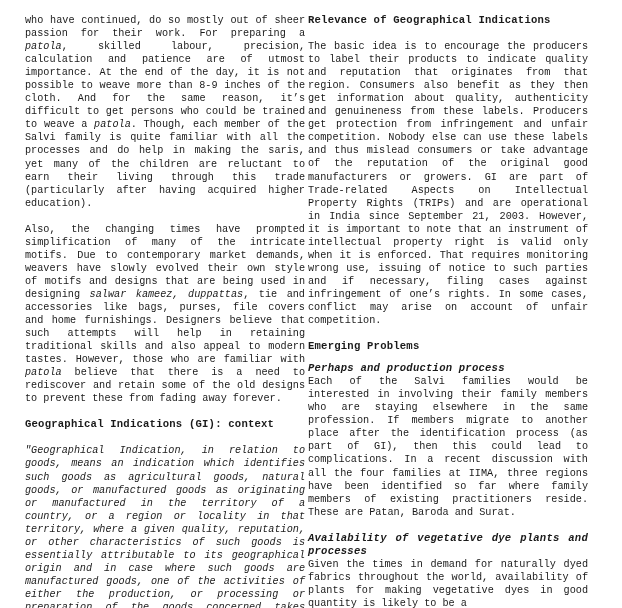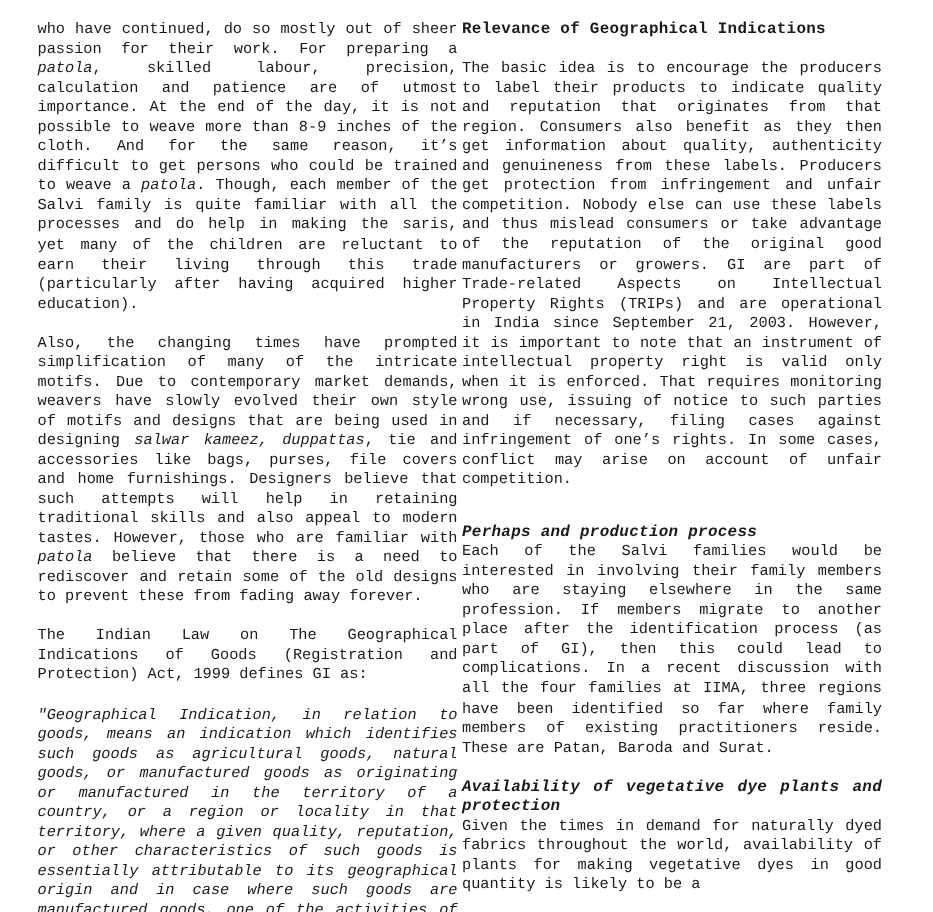--- a/index.html
+++ b/index.html
@@ -28,31 +28,32 @@
 
   <div class="col col-left">
     <p>
       <span>who have continued, do so mostly out of sheer passion for their work. For preparing a </span><em>patola</em><span>, skilled labour, precision, calculation and patience are of utmost importance. At the end of the day, it is not possible to weave more than 8-9 inches of the cloth. And for the same reason, it’s difficult to get persons who could be trained to weave a </span><em>patola</em><span>. Though, each member of the Salvi family is quite familiar with all the processes and do help in making the saris, yet many of the children are reluctant to earn their living through this trade (particularly after having acquired higher education).</span>
     </p>
     <div class="gap"></div>
     <p>
       <span>Also, the changing times have prompted simplification of many of the intricate motifs. Due to contemporary market demands, weavers have slowly evolved their own style of motifs and designs that are being used in designing </span><em>salwar kameez, duppattas</em><span>, tie and accessories like bags, purses, file covers and home furnishings.  Designers believe that such attempts will help in retaining traditional skills and also appeal to modern tastes. However, those who are familiar with </span><em>patola</em><span> believe that there is a need to rediscover and retain some of the old designs to prevent these from fading away forever.</span>
     </p>
     <div class="gap"></div>
-    <p>The Indian Law on The Geographical Indications of Goods (Registration and Protection) Act, 1999 defines GI as:</p>
+    <p class="heading">Geographical Indications (GI): context</p>
     <div class="gap"></div>
     <p class="quote">"Geographical Indication, in relation to goods, means an indication which identifies such goods as agricultural goods, natural goods, or manufactured goods as originating or manufactured in the territory of a country, or a region or locality in that territory, where a given quality, reputation, or other characteristics of such goods is essentially attributable to its geographical origin and in case where such goods are manufactured goods, one of the activities of either the production, or processing or preparation of the goods concerned takes place in such territory, region or locality as the case may be.”</p>
   </div>
 
   <div class="col col-right">
     <p class="heading">Relevance of Geographical Indications</p>
     <div class="gap"></div>
     <p>The basic idea is to encourage the producers to label their products to indicate quality and reputation that originates from that region. Consumers also benefit as they then get information about quality, authenticity and genuineness from these labels.  Producers get protection from infringement and unfair competition. Nobody else can use these labels and thus mislead consumers or take advantage of the reputation of the original good manufacturers or growers. GI are part of Trade-related Aspects on Intellectual Property Rights (TRIPs) and are operational in India since September 21, 2003. However, it is important to note that an instrument of intellectual property right is valid only when it is enforced. That requires monitoring wrong use, issuing of notice to such parties and if necessary, filing cases against infringement of one’s rights. In some cases, conflict may arise on account of unfair competition.</p>
     <div class="gap"></div>
+    <p class="heading">Emerging Problems</p>
     <div class="gap-sm"></div>
     <p class="subheading">Perhaps and production process</p>
     <p>Each of the Salvi families would be interested in involving their family members who are staying elsewhere   in the same profession. If members migrate to another place after the identification process (as part of GI), then this could lead to complications. In a recent discussion with all the four families at IIMA, three regions have been identified so far where family members of existing practitioners reside. These are Patan, Baroda and Surat.</p>
     <div class="gap"></div>
-    <p class="subheading">Availability of vegetative dye plants and protection</p>
+    <p class="subheading">Availability of vegetative dye plants and processes</p>
     <p>Given the times in demand for naturally dyed fabrics throughout the world, availability of plants for making vegetative dyes in good quantity is likely to be a</p>
   </div>
 
 </div>
 
 </body></html>

